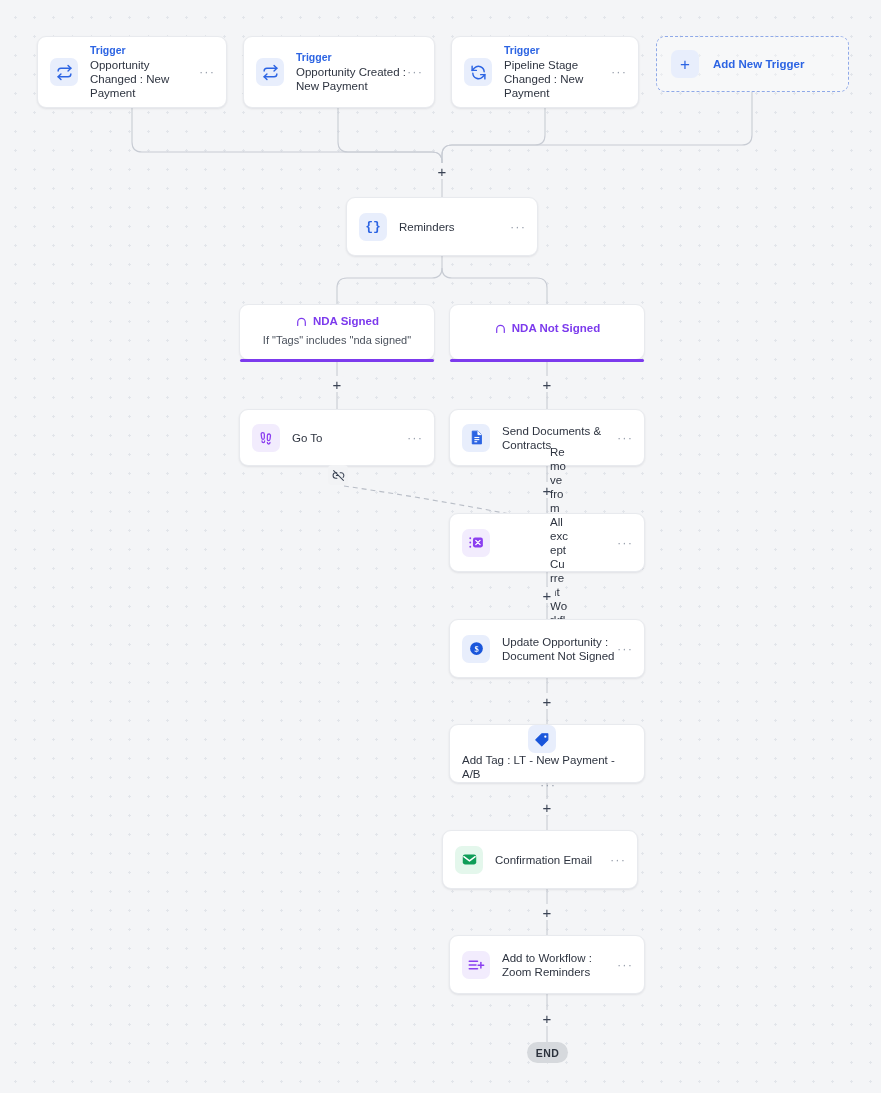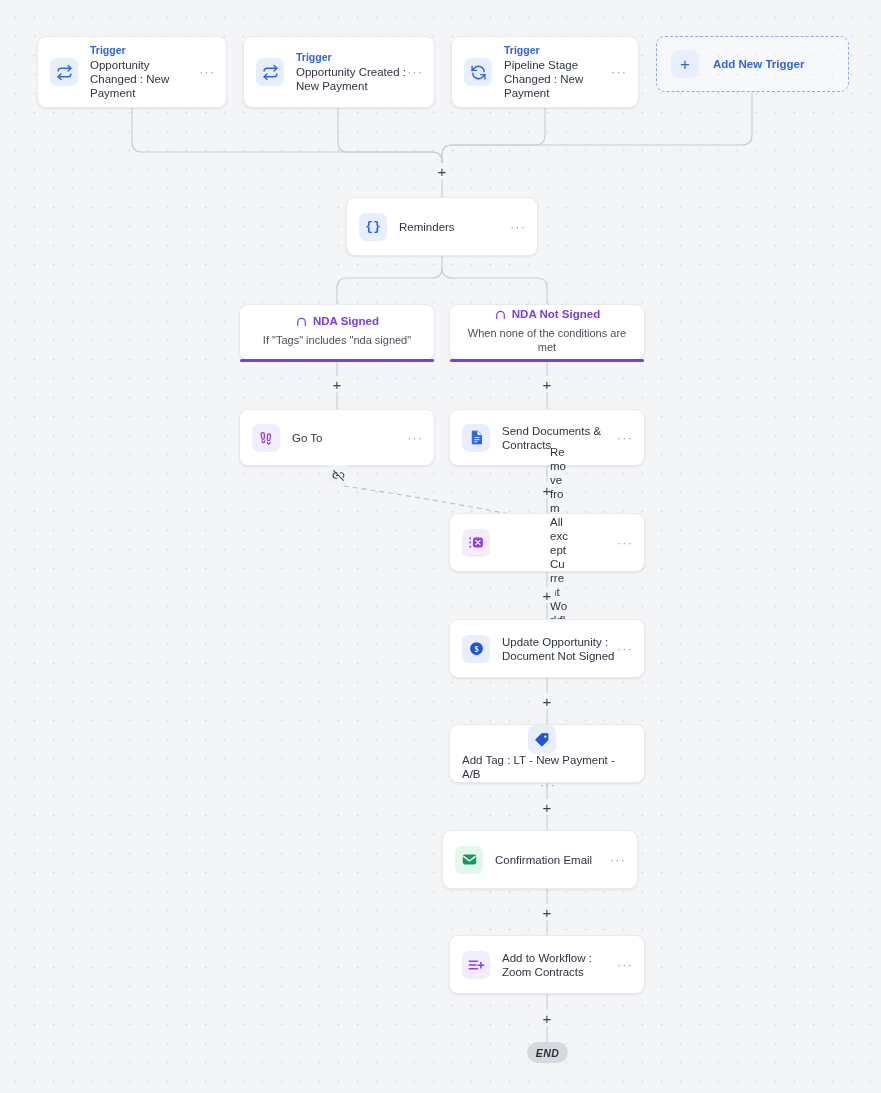--- a/index.html
+++ b/index.html
@@ -333,21 +333,20 @@
 
   <div class="branch" style="left:449px; top:304px; width:196px; height:56px;">
     <span class="bhead">
       <span>
         <svg width="13" height="13" viewBox="0 0 24 24" fill="none" stroke="#7c3aed" stroke-width="2.2" stroke-linecap="round" stroke-linejoin="round">
           <path d="M5 21V15a7 7 0 0 1 14 0v6"></path>
         </svg>
       </span>
       <span class="bname">NDA Not Signed</span>
     </span>
-    <span class="bsub">When none of the conditions are met</span>
     <span class="bbar"></span>
   </div>
 
   <div class="plus" style="left:329px; top:376px;">+</div>
   <div class="plus" style="left:539px; top:376px;">+</div>
 
   <div class="node" style="left:239px; top:409px; width:196px; height:57px;">
     <span class="ic t-purple">
       <svg width="16" height="16" viewBox="0 0 24 24" fill="none" stroke="#8b3ff0" stroke-width="1.9" stroke-linecap="round" stroke-linejoin="round">
         <path d="M7 4c-1.5 0-2.4 1.3-2.2 2.9l.7 5c.2 1.3 1.1 2.1 2.2 2.1s1.8-.9 1.8-2.2V6.5C9.5 5 8.5 4 7 4z"></path>
@@ -456,22 +455,22 @@
     <span class="ic t-purple">
       <svg width="18" height="18" viewBox="0 0 24 24" stroke="#8b3ff0" stroke-width="2" stroke-linecap="round" fill="none">
         <line x1="3" y1="7" x2="14" y2="7"></line>
         <line x1="3" y1="12" x2="12" y2="12"></line>
         <line x1="3" y1="17" x2="14" y2="17"></line>
         <line x1="18.5" y1="8.5" x2="18.5" y2="16"></line>
         <line x1="14.8" y1="12.2" x2="22.2" y2="12.2"></line>
       </svg>
     </span>
     <span class="body">
-      <span class="title">Add to Workflow : Zoom Contracts</span>
+      <span class="title">Add to Workflow : Zoom Reminders</span>
     </span>
     <span class="dots">···</span>
   </div>
 
   <div class="plus" style="left:539px; top:1010px;">+</div>
 
-  <div class="endpill" style="left:527px; top:1042px; width:41px; height:21px;font-style:italic;">END</div>
+  <div class="endpill" style="left:527px; top:1042px; width:41px; height:21px;">END</div>
 
 </div>
 
 </body></html>

